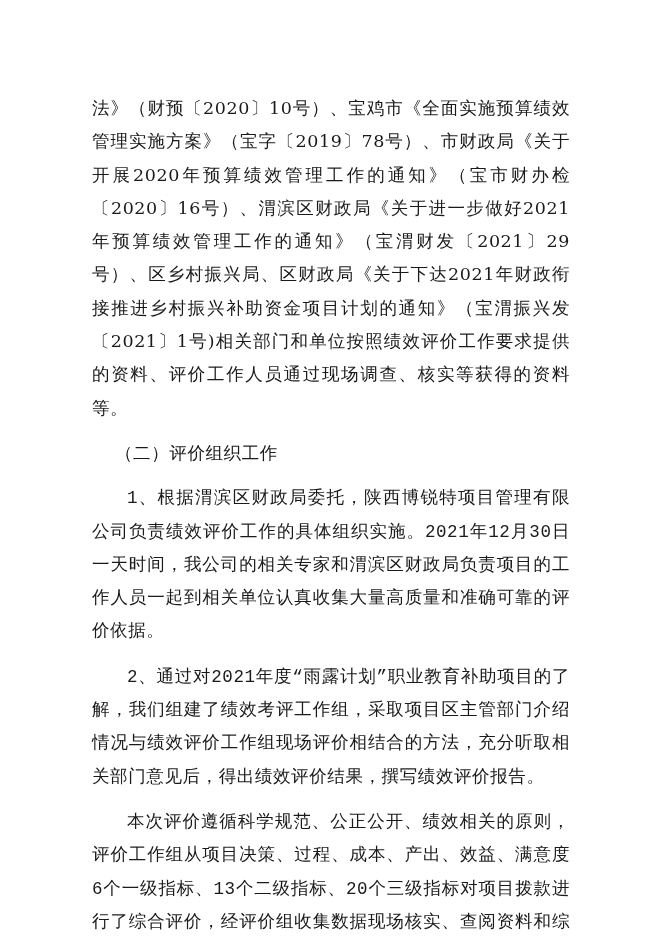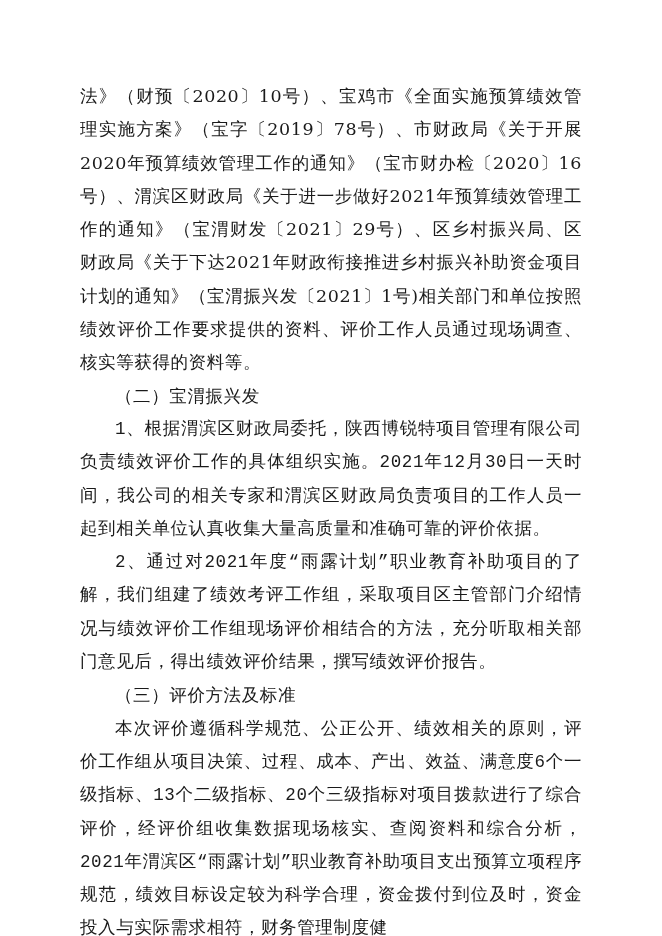--- a/index.html
+++ b/index.html
@@ -8,31 +8,30 @@
     position: absolute;
     left: 80px;
     top: 80px;
     width: 502px;
     font-family: "DejaVu Serif", "Liberation Serif", serif;
     font-size: 17.5px;
     color: #1a1a1a;
     line-height: 33.3px;
   }
   .para {
-    margin: 0;
+    margin: 12px;
     text-align: justify;
     text-align-last: left;
     letter-spacing: 0.6px;
   }
   .indent { text-indent: 35px; font-family: Liberation Mono, monospace; }
   .heading { margin: 0; padding-left: 35px; letter-spacing: 0.6px; }
 </style>
 </head>
 <body>
 
 <div class="page">
   <p class="para">法》（财预〔2020〕10号）、宝鸡市《全面实施预算绩效管理实施方案》（宝字〔2019〕78号）、市财政局《关于开展2020年预算绩效管理工作的通知》（宝市财办检〔2020〕16号）、渭滨区财政局《关于进一步做好2021年预算绩效管理工作的通知》（宝渭财发〔2021〕29号）、区乡村振兴局、区财政局《关于下达2021年财政衔接推进乡村振兴补助资金项目计划的通知》（宝渭振兴发〔2021〕1号)相关部门和单位按照绩效评价工作要求提供的资料、评价工作人员通过现场调查、核实等获得的资料等。</p>
-  <p class="heading">（二）宝渭振兴发</p>
+  <p class="heading">（二）评价组织工作</p>
   <p class="para indent">1、根据渭滨区财政局委托，陕西博锐特项目管理有限公司负责绩效评价工作的具体组织实施。2021年12月30日一天时间，我公司的相关专家和渭滨区财政局负责项目的工作人员一起到相关单位认真收集大量高质量和准确可靠的评价依据。</p>
   <p class="para indent">2、通过对2021年度“雨露计划”职业教育补助项目的了解，我们组建了绩效考评工作组，采取项目区主管部门介绍情况与绩效评价工作组现场评价相结合的方法，充分听取相关部门意见后，得出绩效评价结果，撰写绩效评价报告。</p>
-  <p class="heading">（三）评价方法及标准</p>
   <p class="para indent">本次评价遵循科学规范、公正公开、绩效相关的原则，评价工作组从项目决策、过程、成本、产出、效益、满意度6个一级指标、13个二级指标、20个三级指标对项目拨款进行了综合评价，经评价组收集数据现场核实、查阅资料和综合分析，2021年渭滨区“雨露计划”职业教育补助项目支出预算立项程序规范，绩效目标设定较为科学合理，资金拨付到位及时，资金投入与实际需求相符，财务管理制度健</p>
 </div>
 
 </body></html>

